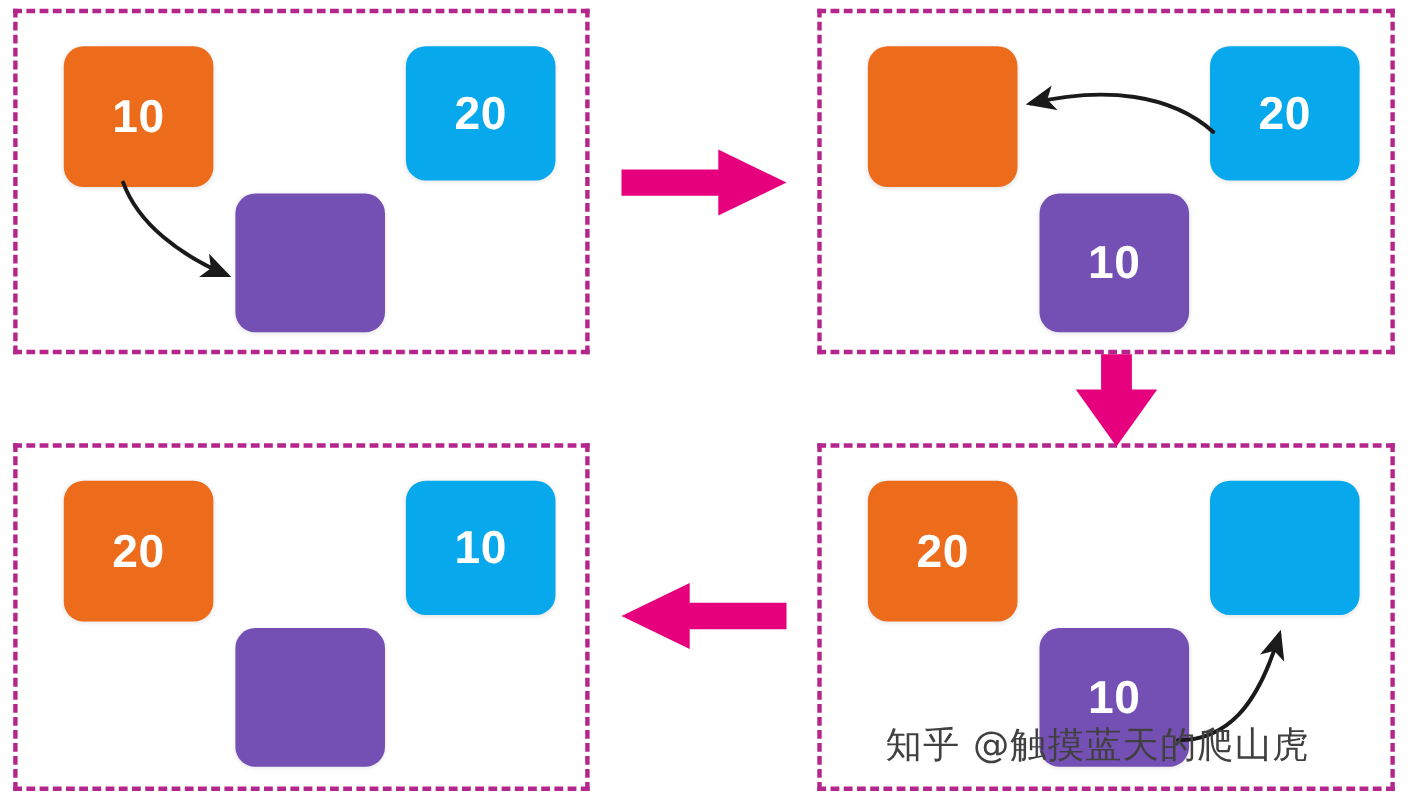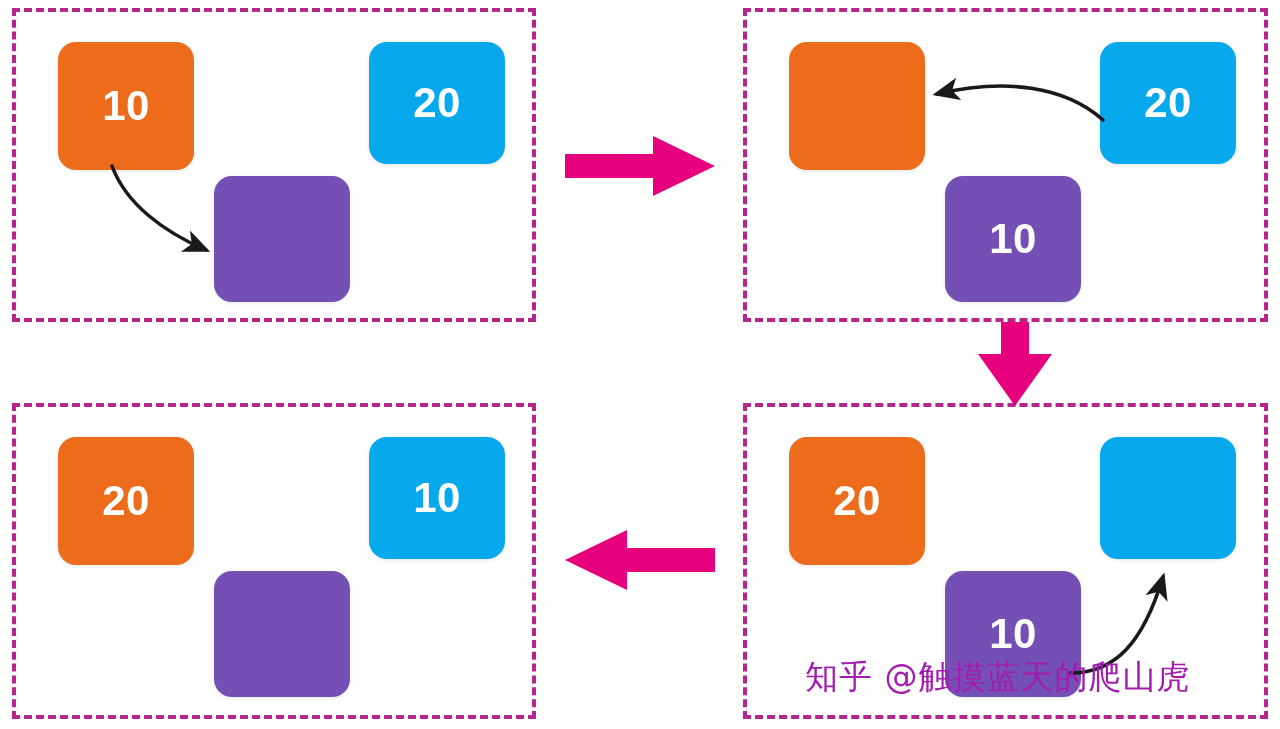--- a/index.html
+++ b/index.html
@@ -77,21 +77,21 @@
   #arrow-right { left: 565px; top: 136px; width: 150px; height: 60px; }
   #arrow-left  { left: 565px; top: 530px; width: 150px; height: 60px; }
   #arrow-down  { left: 978px; top: 322px; width: 74px;  height: 84px; }
 
   
   #watermark {
     position: absolute;
     left: 805px;
     top: 655px;
     font-size: 33px;
-    color: #a21caf;
+    color: #404040;
     white-space: nowrap;
     font-family: "DejaVu Sans", sans-serif;
     user-select: none;
     letter-spacing: 1px;
   }
 </style>
 </head>
 <body>
 
 <div class="stage">

